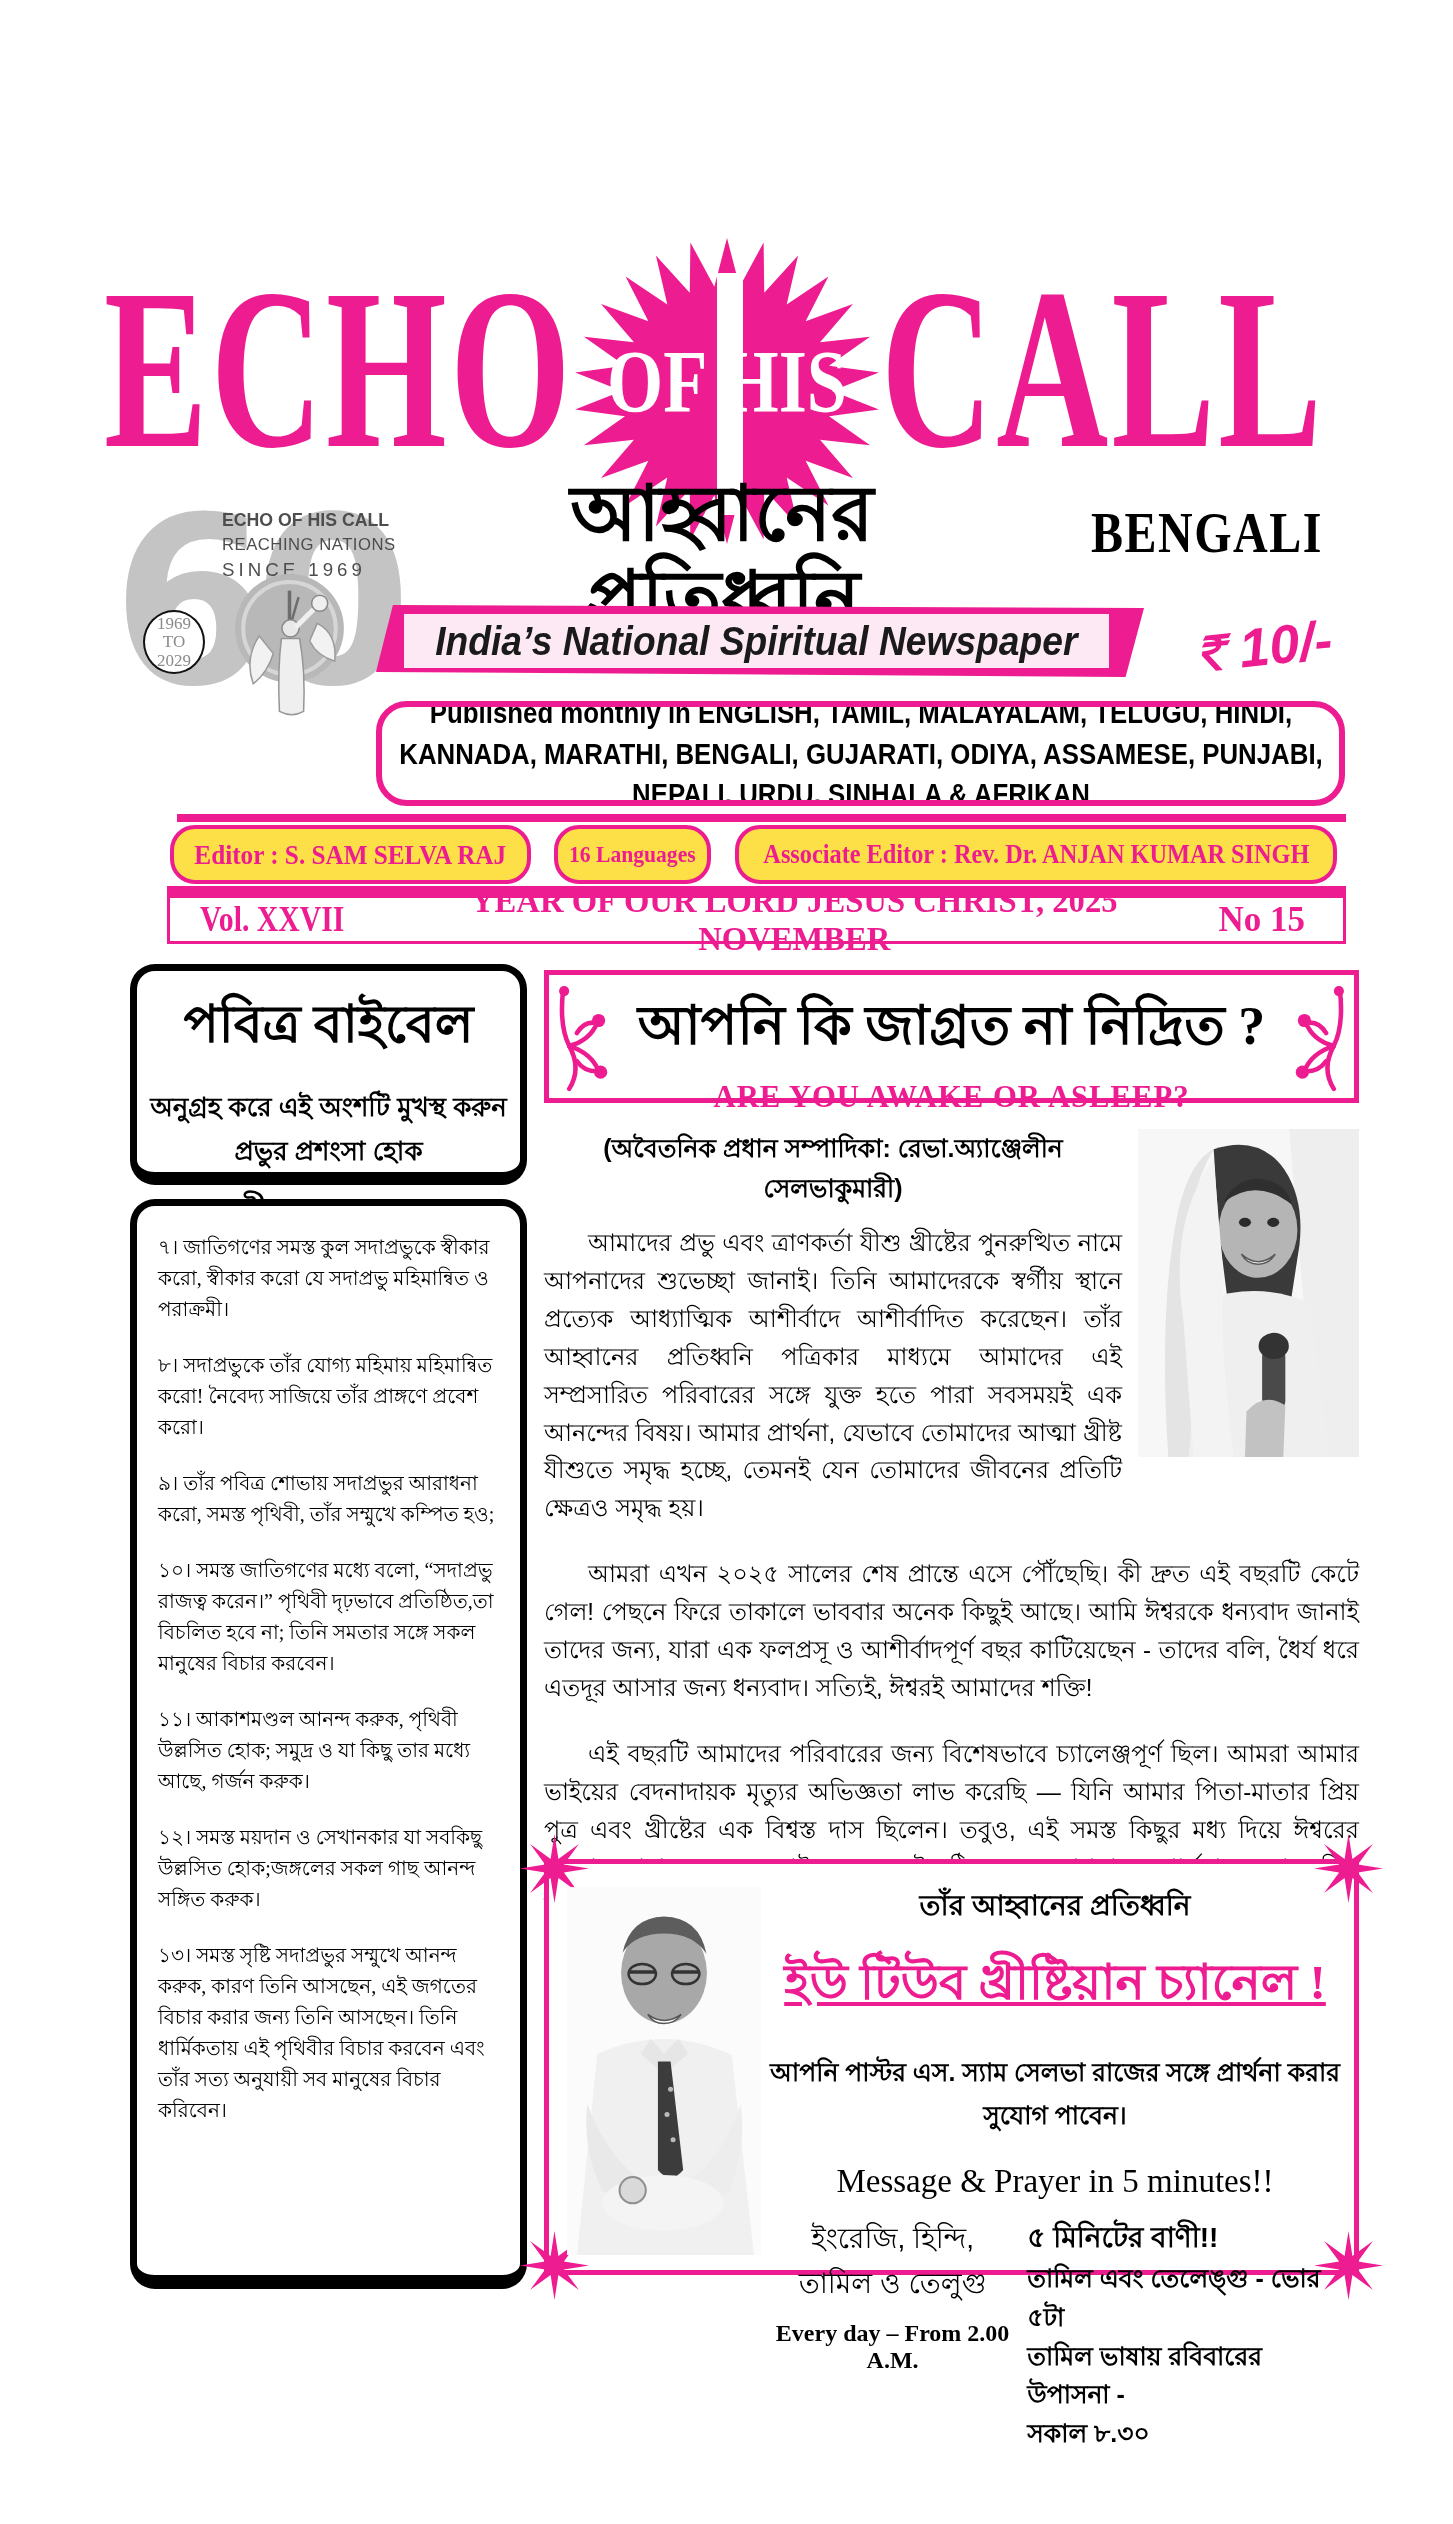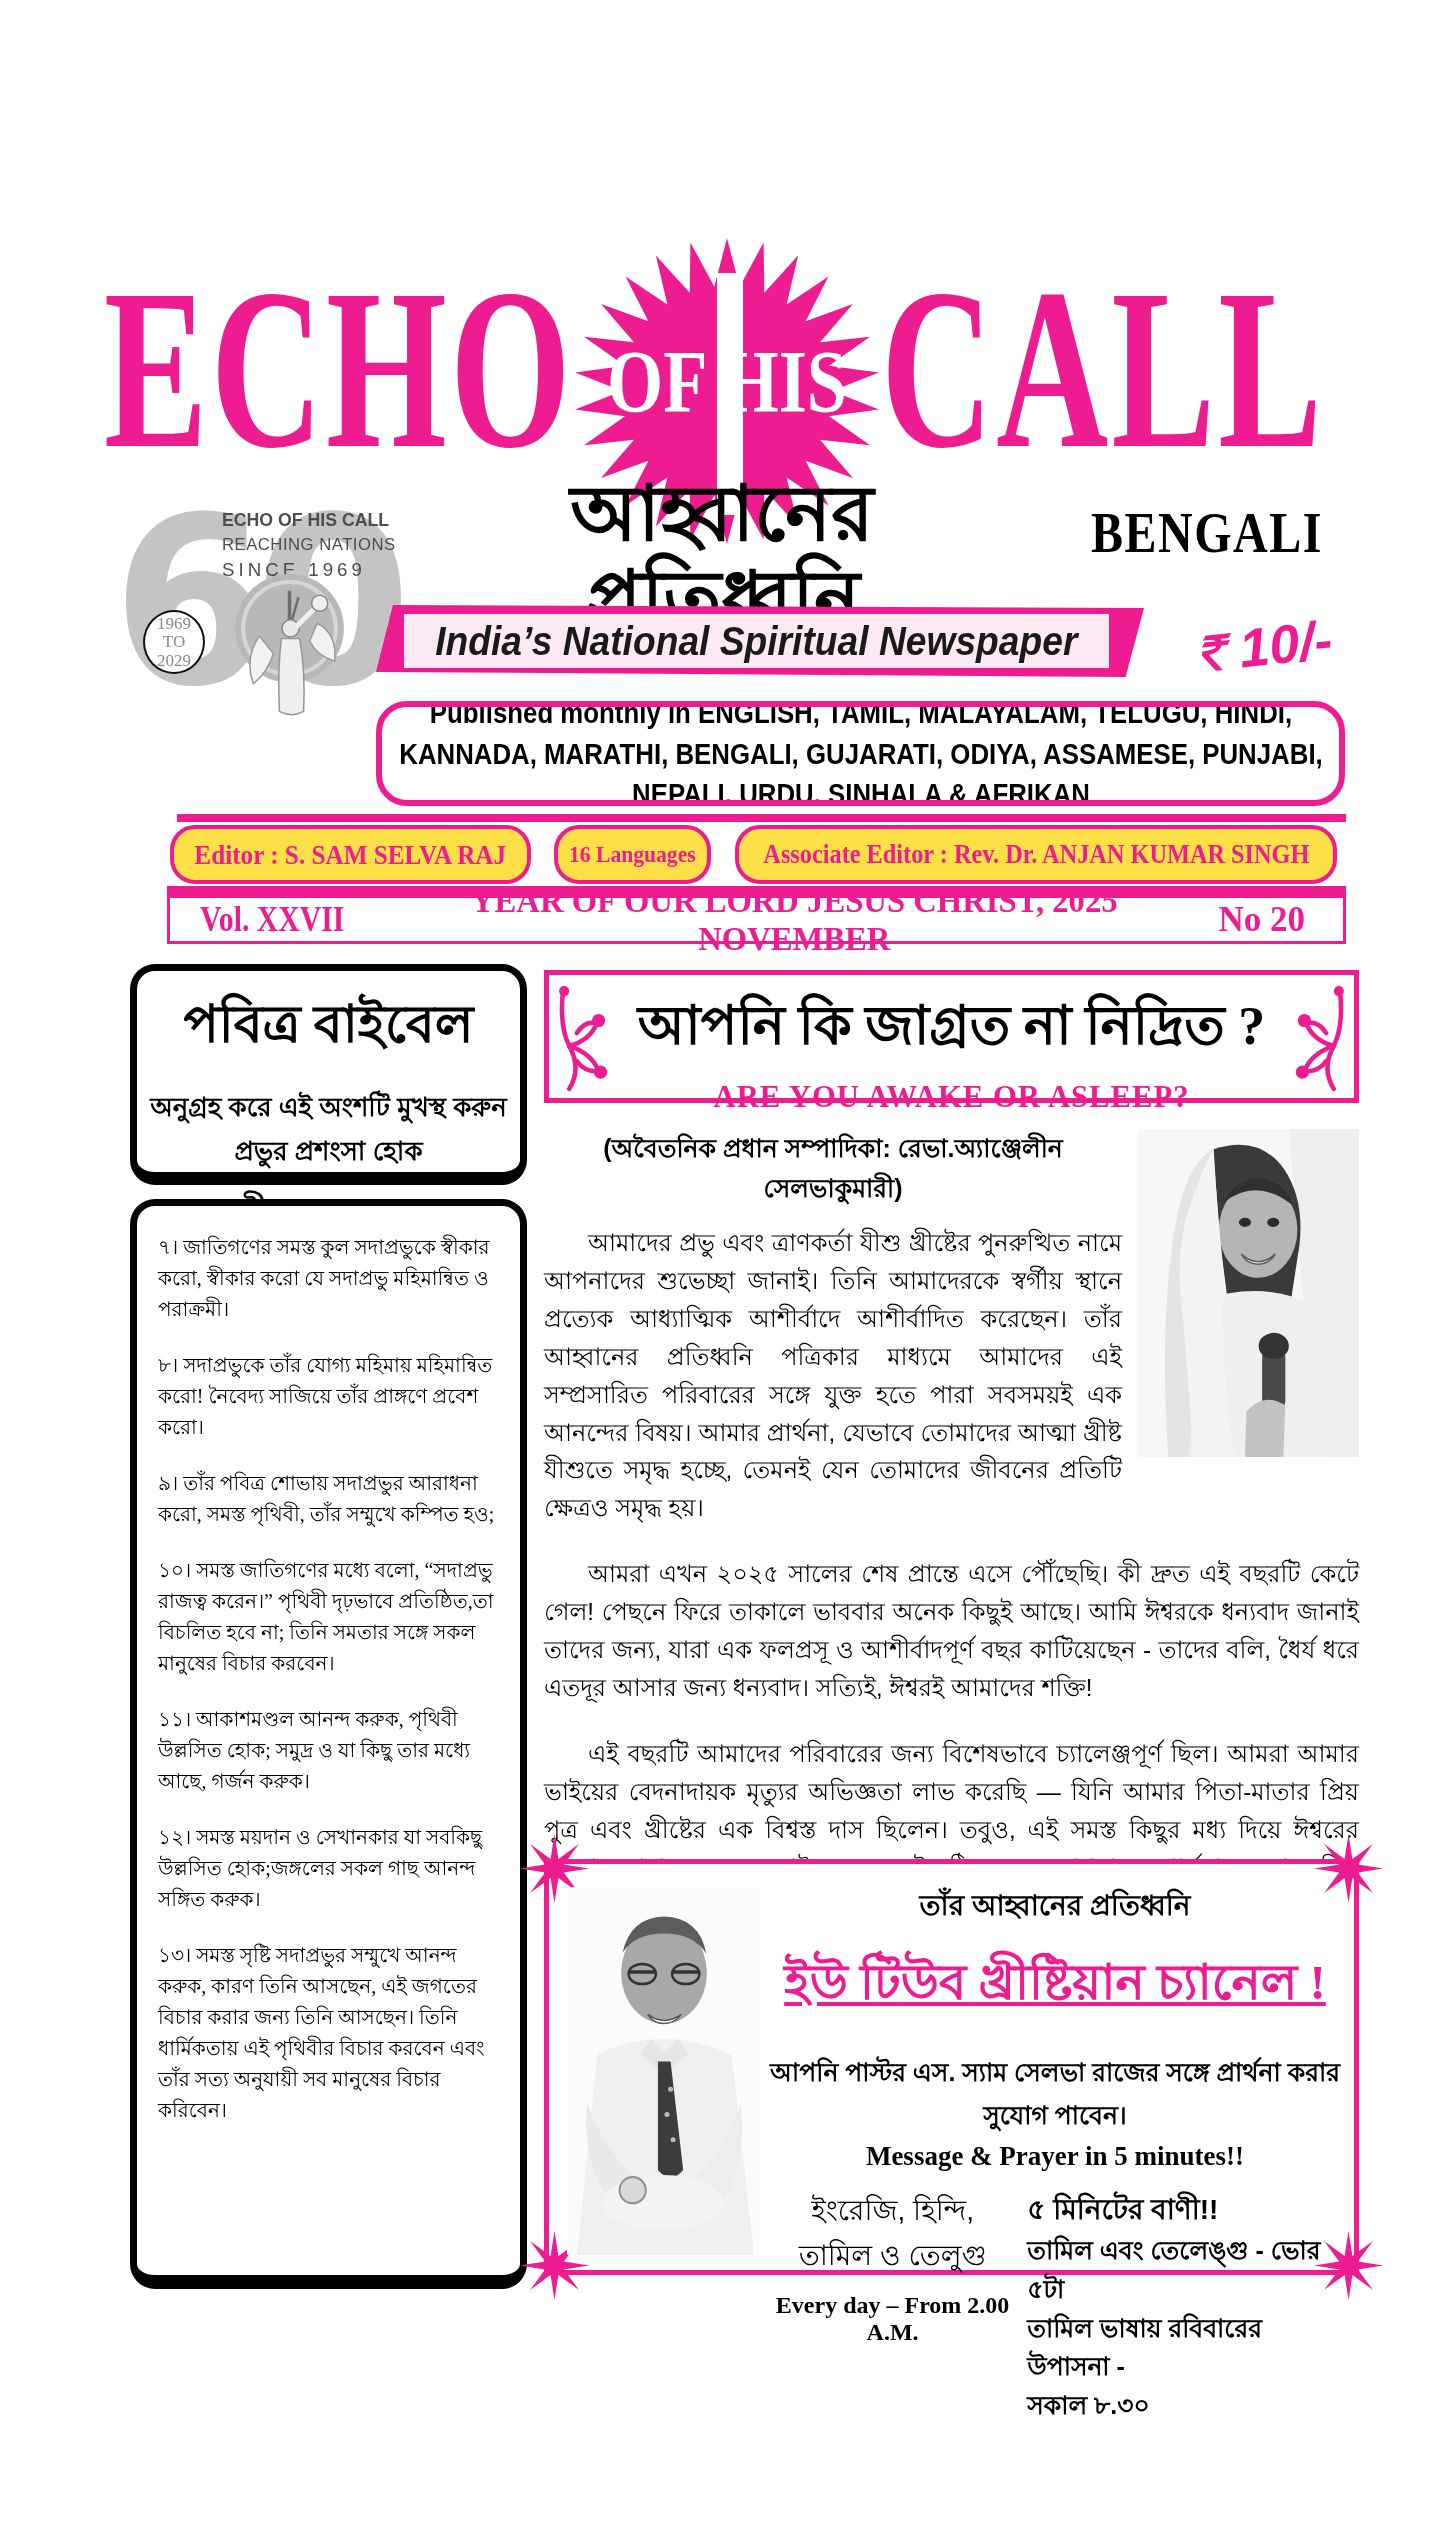--- a/index.html
+++ b/index.html
@@ -113,21 +113,21 @@
   .corner-star{position:absolute;width:71px;height:71px;}
   .corner-star polygon{fill:var(--pink);}
   .cs-tl{left:-30px;top:-31px;} .cs-tr{right:-30px;top:-31px;}
   .cs-bl{left:-30px;bottom:-31px;} .cs-br{right:-30px;bottom:-31px;}
   .photo-pastor{position:absolute;left:18px;top:23px;width:194px;height:368px;}
   .ad-content{position:absolute;left:216px;top:0;right:9px;text-align:center;}
   .ad-kicker{margin-top:20px;font-size:28px;font-weight:600;}
   .ad-title{margin-top:14px;font-size:49px;font-weight:bold;color:var(--pink);
             font-family:"Liberation Serif",serif;text-decoration:underline;}
   .ad-line1{margin-top:26px;font-size:25px;font-weight:600;}
-  .ad-line2{margin-top:2px;font-size:27px;font-weight:bold;font-family:"Liberation Serif",serif;}
+  .ad-line2{margin-top:24px;font-size:33px;font-weight:normal;font-family:"Liberation Serif",serif;}
   .ad-cols{display:flex;margin-top:17px;}
   .ad-col1{width:44%;}
   .ad-col1 .c1l{font-size:28px;line-height:1.6;}
   .ad-everyday{margin-top:13px;font-size:24px;font-weight:bold;font-family:"Liberation Serif",serif;}
   .ad-col2{width:56%;text-align:left;padding-left:7px;}
   .ad-col2 .c2l1{font-size:28px;font-weight:bold;line-height:1.5;}
   .ad-col2 .c2l{font-size:25px;font-weight:600;line-height:1.55;}
 </style>
 </head>
 <body>
@@ -190,21 +190,21 @@
     <span>16 Languages</span>
   </div>
   <div class="pill pill-assoc">
     <span>Associate Editor : Rev. Dr. ANJAN KUMAR SINGH</span>
   </div>
 
   <div class="issue-rule"></div>
   <div class="issue-box">
     <span class="issue-vol">Vol. XXVII</span>
     <span class="issue-year">YEAR OF OUR LORD JESUS CHRIST, 2025 NOVEMBER</span>
-    <span class="issue-no">No 20</span>
+    <span class="issue-no">No 15</span>
   </div>
 
   <div class="lbox lbox1">
     <div class="lb-title">পবিত্র বাইবেল</div>
     <div class="lb-sub1">অনুগ্রহ করে এই অংশটি মুখস্থ করুন</div>
     <div class="lb-sub2">প্রভুর প্রশংসা হোক</div>
     <div class="lb-ref">গীত ৯৬: ৭-১৩</div>
   </div>
 
   <div class="lbox lbox2">

